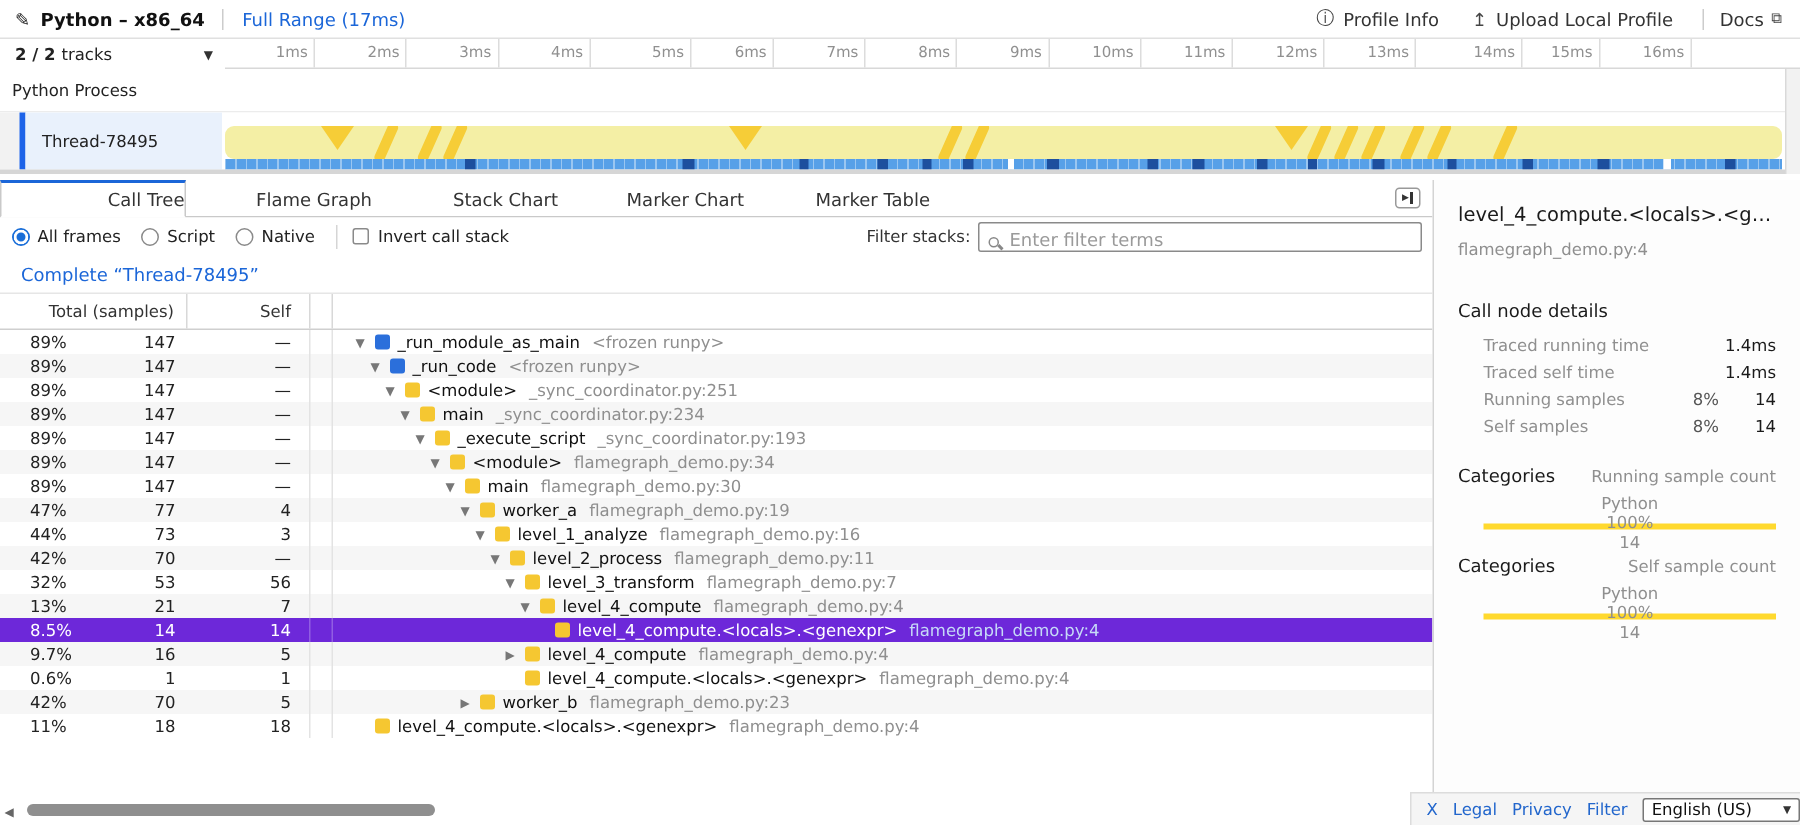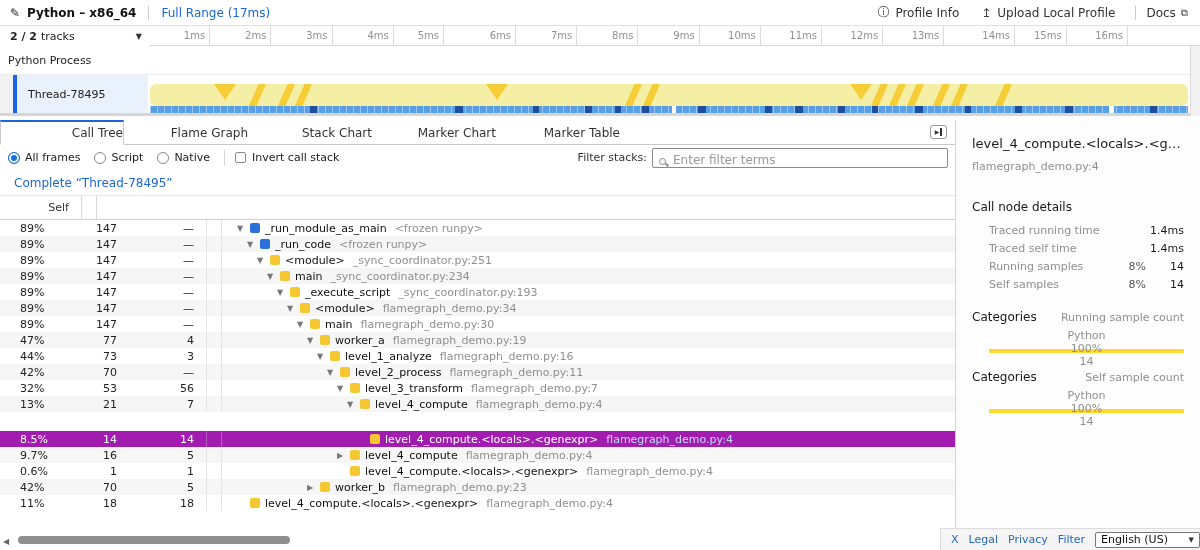--- a/index.html
+++ b/index.html
@@ -112,21 +112,21 @@
   .c.self { width:82px; justify-content:flex-end; padding-right:12px; border-right:1px solid #e3e3e3; }
   .c.gapc { width:15px; border-right:1px solid #e3e3e3; }
   .tree { flex:1; display:flex; align-items:center; padding-left:15px; min-width:0; height:100%; }
   .indent { flex:none; }
   .arrow { width:13px; font-size:8px; color:#777; flex:none; }
   .sq { width:10px; height:10px; border-radius:2px; flex:none; margin-right:5px; }
   .sq.blue { background:#2b6fdb; }
   .sq.yellow { background:#f5c731; }
   .fn { color:#111; white-space:nowrap; }
   .file { color:#8f8f8f; margin-left:8px; white-space:nowrap; }
-  .rows .row.sel { background:#a21caf; color:#fff;margin-top:19px; }
+  .rows .row.sel { background:#6d28d9; color:#fff; }
   .row.sel .fn { color:#fff; }
   .row.sel .file { color:#c6d9f7; }
   .row.sel .c.self, .row.sel .c.gapc { border-right-color:rgba(255,255,255,.25); }
 
   
   .sidebar { position:absolute; left:955px; top:120px; width:245px; height:430px; background:#fdfdfd;
              border-left:1px solid #d4d4d4; }
   .sb-title { margin:16px 14px 0 16px; font-size:13px; color:#1a1a1a; white-space:nowrap; overflow:hidden;
               text-overflow:ellipsis; }
   .sb-sub { margin:9px 16px 0; font-size:11px; color:#8f8f8f; }
@@ -185,21 +185,21 @@
       </span>
     </div>
   </div>
 
   <div class="rulerrow">
     <div class="ruler">
         <div class="tick" style="left: 154.18px; width: 56px;">1ms</div>
         <div class="tick" style="left: 215.36px; width: 56px;">2ms</div>
         <div class="tick" style="left: 276.54px; width: 56px;">3ms</div>
         <div class="tick" style="left: 337.72px; width: 56px;">4ms</div>
-        <div class="tick" style="left: 388px; width: 56px;">5ms</div>
+        <div class="tick" style="left: 405px; width: 56px;">5ms</div>
         <div class="tick" style="left: 460.08px; width: 56px;">6ms</div>
         <div class="tick" style="left: 521.26px; width: 56px;">7ms</div>
         <div class="tick" style="left: 582.44px; width: 56px;">8ms</div>
         <div class="tick" style="left: 643.62px; width: 56px;">9ms</div>
         <div class="tick" style="left: 704.8px; width: 56px;">10ms</div>
         <div class="tick" style="left: 765.98px; width: 56px;">11ms</div>
         <div class="tick" style="left: 827.16px; width: 56px;">12ms</div>
         <div class="tick" style="left: 888.34px; width: 56px;">13ms</div>
         <div class="tick" style="left: 959px; width: 56px; text-align: right;">14ms</div>
         <div class="tick" style="left: 1010.7px; width: 56px;">15ms</div>
@@ -303,20 +303,21 @@
         <input placeholder="Enter filter terms" style="">
       </span>
     </span>
   </div>
 
   <div class="crumbrow">
     <span class="crumb">Complete “Thread-78495”</span>
   </div>
 
   <div class="theadrow">
+    <span class="h-total">Total (samples)</span>
     <span class="h-self">Self</span>
     <span class="h-gap"></span>
   </div>
 
   <div class="rows">
       <div class="row">
         <span class="c pct">89%</span>
         <span class="c total">147</span>
         <span class="c self">—</span>
         <span class="c gapc"></span>

